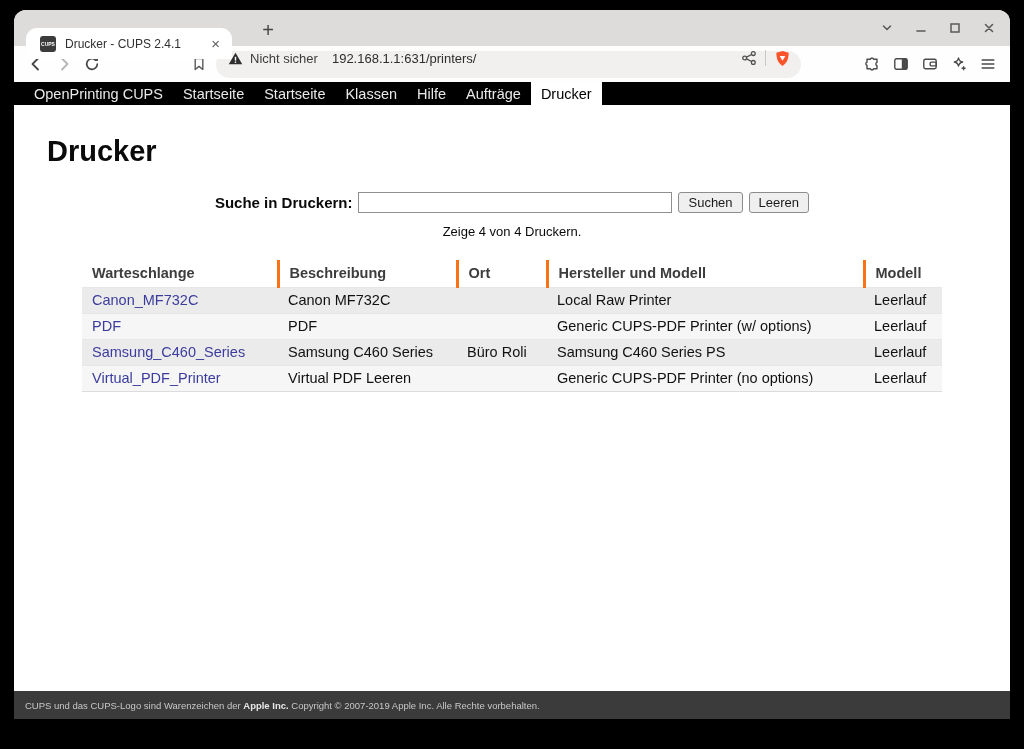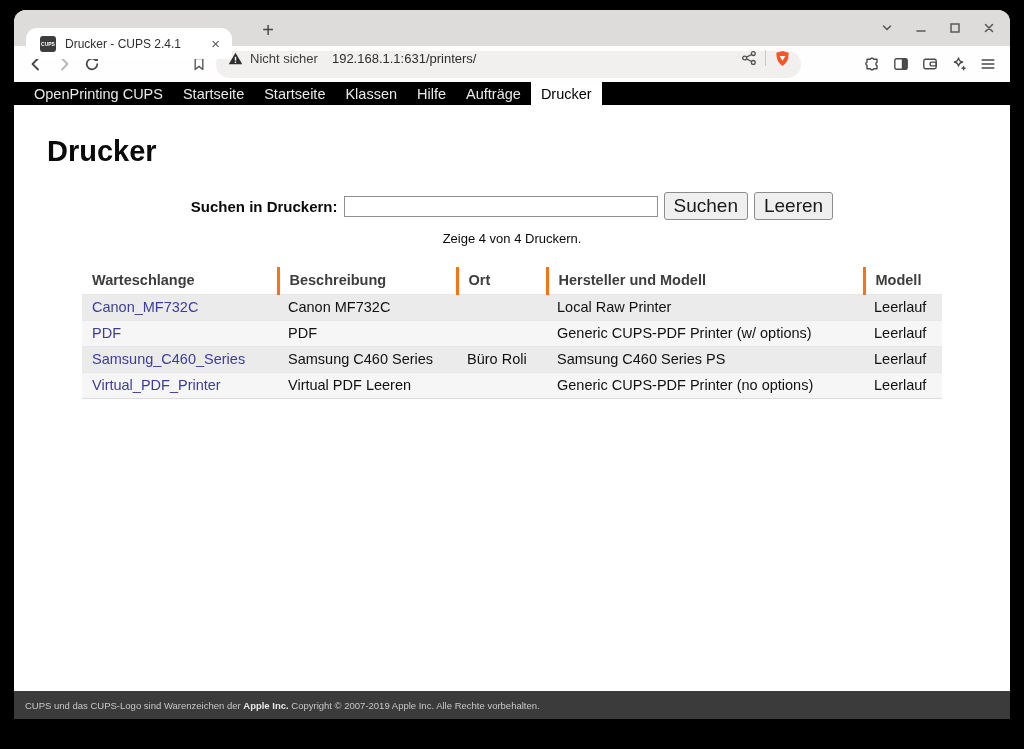--- a/index.html
+++ b/index.html
@@ -38,21 +38,21 @@
               font-size:14.5px; flex:0 0 auto; }
   .nav-item { color:#e9e9e9; display:flex; align-items:center; padding:0 10px; white-space:nowrap; }
   .nav-item.active { background:#fff; color:#000; }
 
   
   .page { flex:1 1 auto; background:#fff; overflow:hidden; }
   .page-title { margin:30px 0 0 33px; font-size:29px; font-weight:bold; color:#0a0a0a; }
   .search-row { display:flex; justify-content:center; align-items:center; margin-top:24px; }
   .search-label { font-size:15px; font-weight:bold; color:#0a0a0a; margin-right:6px; }
   .search-input { width:314px; height:21px; border:1px solid #8f8f8f; background:#fff; font-size:13px; padding:0 4px; }
-  .btn { margin-left:6px; font-size:19px; color:#1a1a1a; background:#efefef; border:1px solid #8c8c8c;
+  .btn { margin-left:6px; font-size:13px; color:#1a1a1a; background:#efefef; border:1px solid #8c8c8c;
          border-radius:3px; padding:2px 9px; font-family:"Liberation Sans", sans-serif; }
   .results { text-align:center; margin-top:11px; font-size:13px; color:#0a0a0a; }
 
   table.printers { width:860px; margin:21px auto 16px; border-collapse:collapse; font-size:14.5px; table-layout:fixed; }
   .printers col.c1{width:196px}.printers col.c2{width:179px}.printers col.c3{width:90px}
   .printers col.c4{width:317px}.printers col.c5{width:78px}
   .printers th { text-align:left; font-weight:bold; color:#3d3d3d; padding:5px 10px; height:27px; background:#fff; }
   .printers th + th { border-left:3px solid #f97316; }
   .printers td { padding:4px 10px; height:26px; color:#111; overflow:hidden; white-space:nowrap; }
   .printers tbody tr:nth-child(odd)  { background:#ebebeb; }
@@ -191,21 +191,21 @@
     <div class="nav-item">Klassen</div>
     <div class="nav-item">Hilfe</div>
     <div class="nav-item">Aufträge</div>
     <div class="nav-item active">Drucker</div>
   </div>
 
   <div class="page">
     <h1 class="page-title">Drucker</h1>
 
     <div class="search-row">
-      <span class="search-label">Suchen in Druckern:</span>
+      <span class="search-label">Suche in Druckern:</span>
       <input class="search-input" type="text" value="" style="">
       <button class="btn">Suchen</button>
       <button class="btn">Leeren</button>
     </div>
 
     <div class="results">Zeige 4 von 4 Druckern.</div>
 
     <table class="printers">
       <colgroup>
           <col class="c1">

